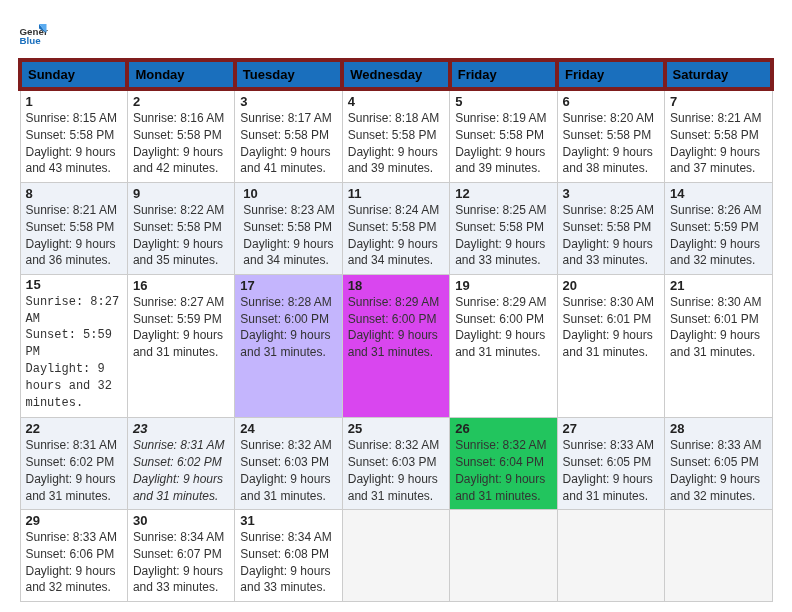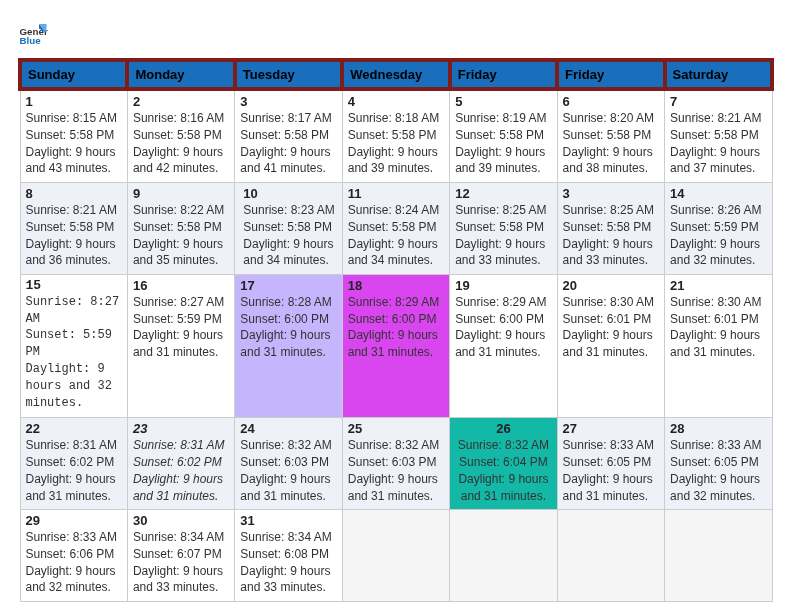--- a/index.html
+++ b/index.html
@@ -225,21 +225,21 @@
             <div class="day-info">Sunrise: 8:31 AM<br>Sunset: 6:02 PM<br>Daylight: 9 hours and 31 minutes.</div>
           </td>
           <td style="background: rgb(238, 242, 248);">
             <span class="day-num">24</span>
             <div class="day-info">Sunrise: 8:32 AM<br>Sunset: 6:03 PM<br>Daylight: 9 hours and 31 minutes.</div>
           </td>
           <td style="background: rgb(238, 242, 248);">
             <span class="day-num">25</span>
             <div class="day-info">Sunrise: 8:32 AM<br>Sunset: 6:03 PM<br>Daylight: 9 hours and 31 minutes.</div>
           </td>
-          <td style="background: #14b8a6; text-align: center;">
+          <td style="background: #22c55e;">
             <span class="day-num">26</span>
             <div class="day-info">Sunrise: 8:32 AM<br>Sunset: 6:04 PM<br>Daylight: 9 hours and 31 minutes.</div>
           </td>
           <td style="background: rgb(238, 242, 248);">
             <span class="day-num">27</span>
             <div class="day-info">Sunrise: 8:33 AM<br>Sunset: 6:05 PM<br>Daylight: 9 hours and 31 minutes.</div>
           </td>
           <td style="background: rgb(238, 242, 248);">
             <span class="day-num">28</span>
             <div class="day-info">Sunrise: 8:33 AM<br>Sunset: 6:05 PM<br>Daylight: 9 hours and 32 minutes.</div>

